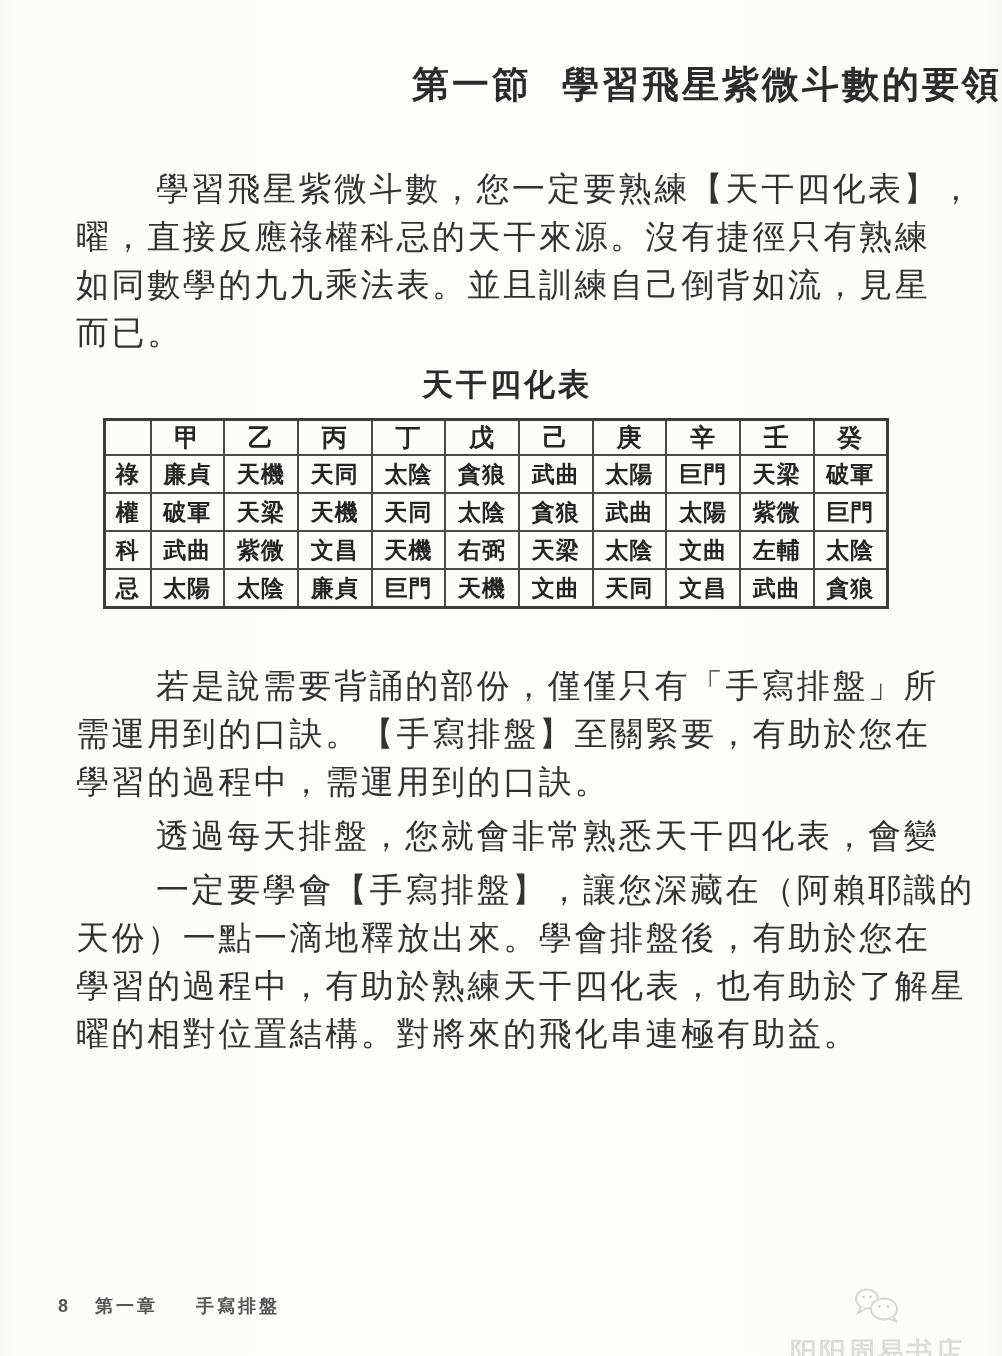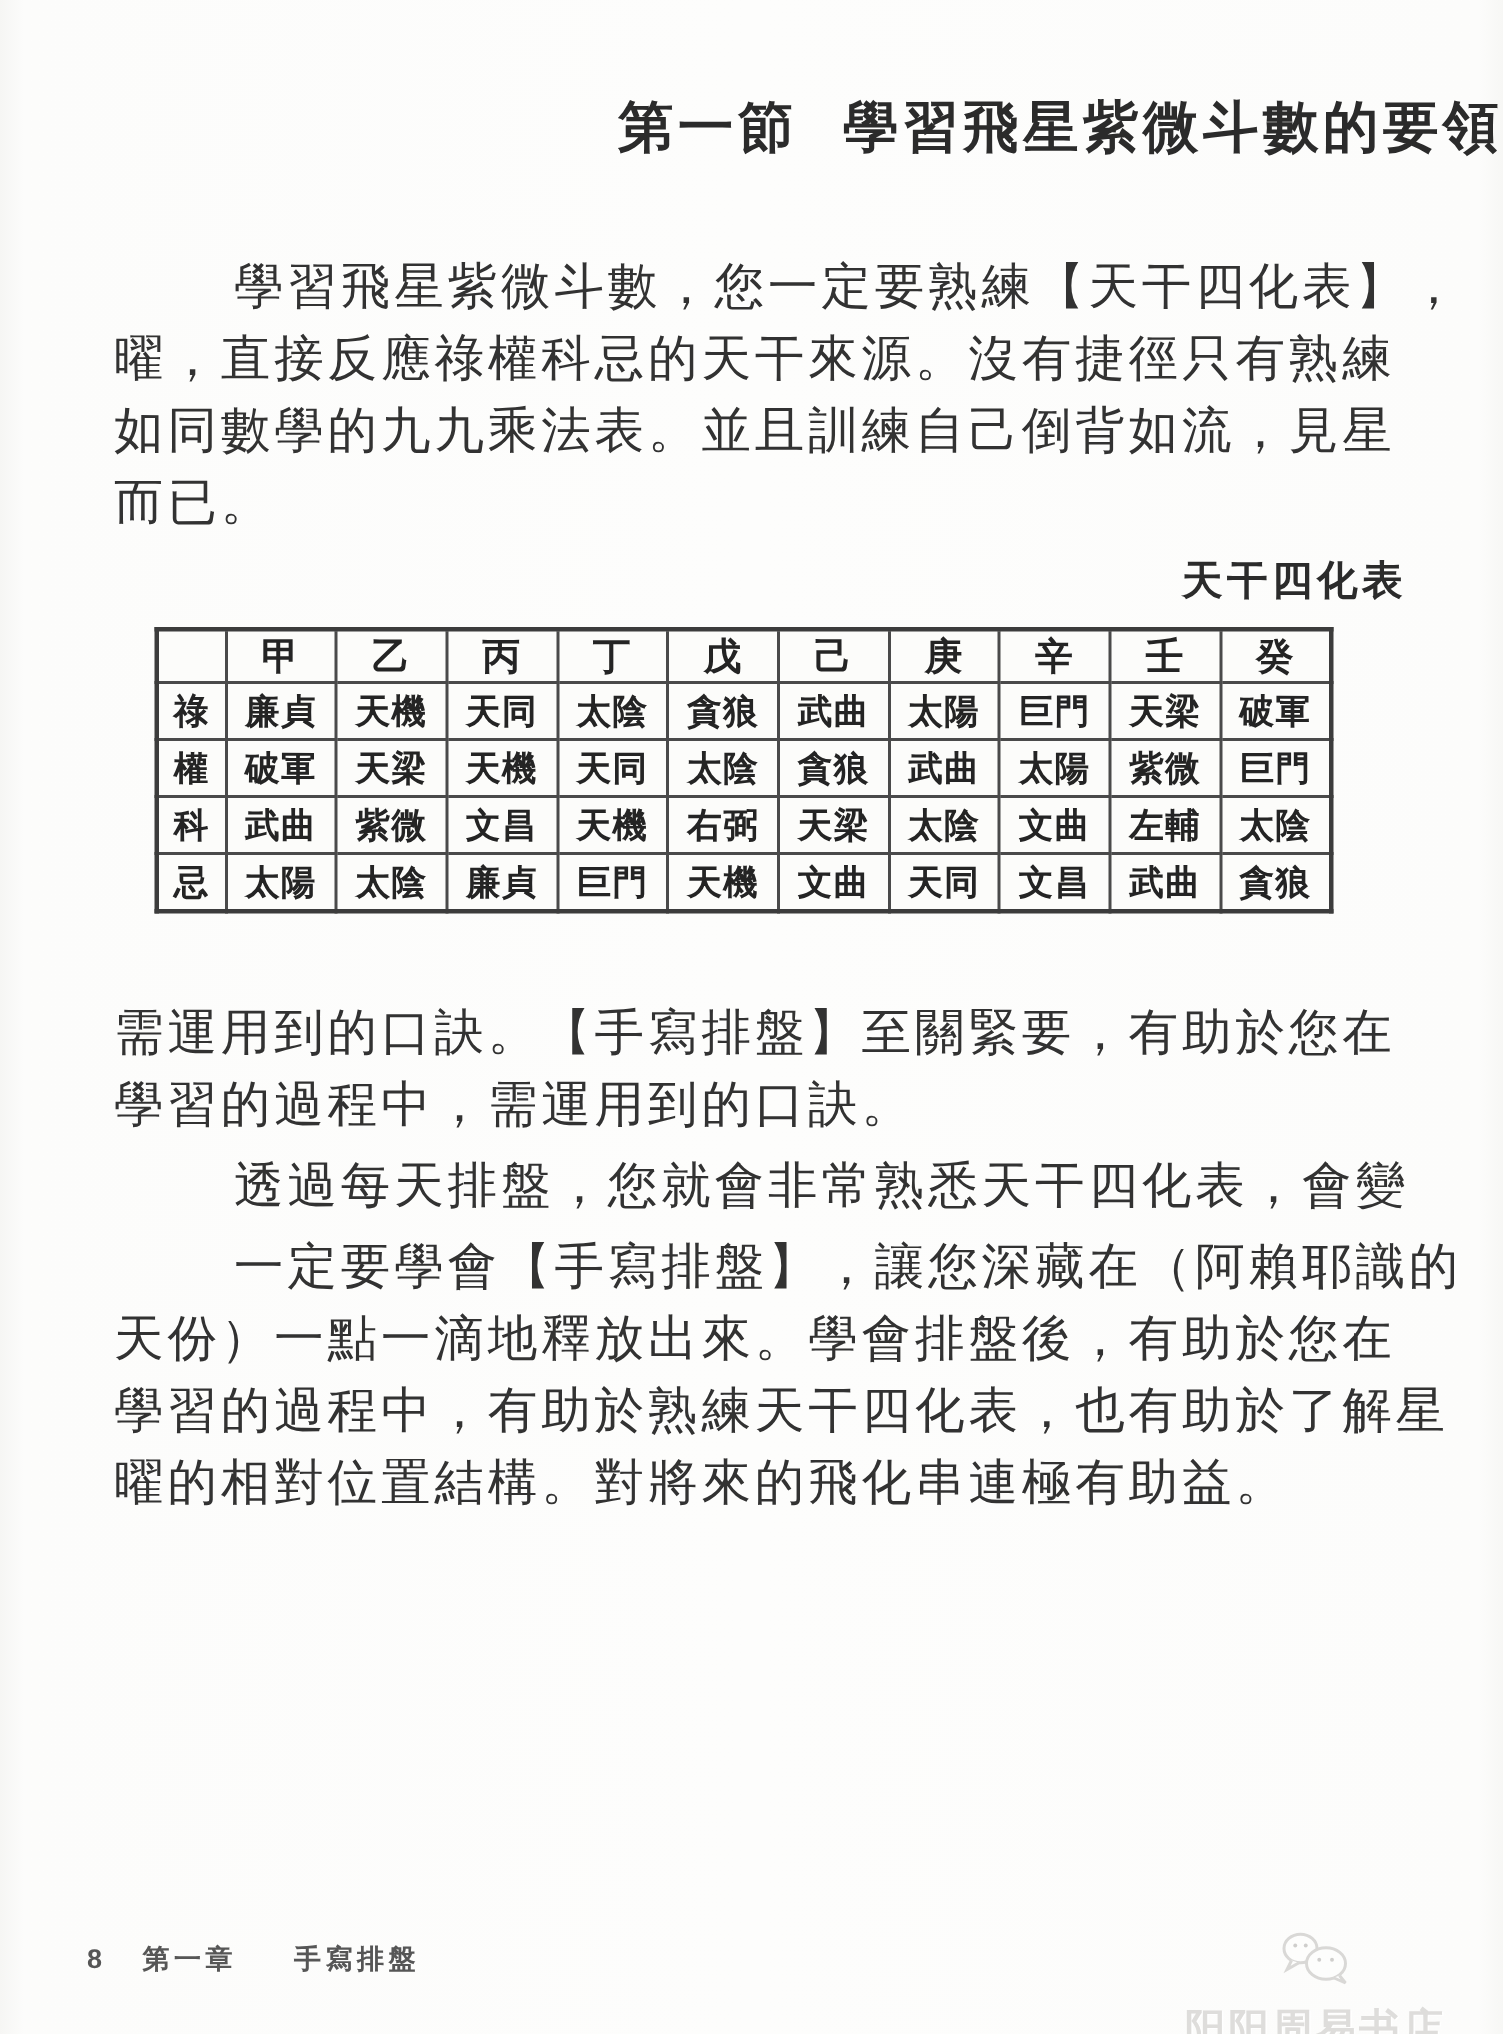--- a/index.html
+++ b/index.html
@@ -18,35 +18,36 @@
     text-align:right;
     font-size:37px; font-weight:700; color:#2b2b2b;
     letter-spacing:3px;
     margin:0;
   }
   .title .section-no { margin-right:30px; }
 
   .textcol {
     position:absolute; top:168px; left:76px; width:862px;
     color:#323232;
+    font-family:Liberation Mono, monospace;
   }
   .para { margin:0; }
   .line {
     height:48px; line-height:48px;
     font-size:33px; letter-spacing:2.6px;
     white-space:nowrap;
   }
   .indent { text-indent:80px; }
   .para + .para { margin-top:6px; }
 
   .table-title {
     margin-top:7px;
     height:40px; line-height:40px;
-    text-align:right;
-    font-size:27px; font-weight:700; letter-spacing:3px; color:#2b2b2b;
+    text-align:center;
+    font-size:31px; font-weight:700; letter-spacing:3px; color:#2b2b2b;
   }
   table.sihua {
     border-collapse:collapse;
     table-layout:fixed;
     width:786px;
     margin:11px 0 0 27px;
     border:3px solid #3c3c3c;
     background:#fcfcfa;
   }
   table.sihua th, table.sihua td {
@@ -175,20 +176,21 @@
           <td>文曲</td>
           <td>天同</td>
           <td>文昌</td>
           <td>武曲</td>
           <td>貪狼</td>
         </tr>
       </tbody>
     </table>
 
     <div class="para mt-p2">
+      <div class="line indent">若是說需要背誦的部份，僅僅只有「手寫排盤」所</div>
       <div class="line">需運用到的口訣。【手寫排盤】至關緊要，有助於您在</div>
       <div class="line">學習的過程中，需運用到的口訣。</div>
     </div>
 
     <div class="para mt-p3">
       <div class="line indent">透過每天排盤，您就會非常熟悉天干四化表，會變</div>
     </div>
 
     <div class="para mt-p4">
       <div class="line indent">一定要學會【手寫排盤】，讓您深藏在（阿賴耶識的</div>

